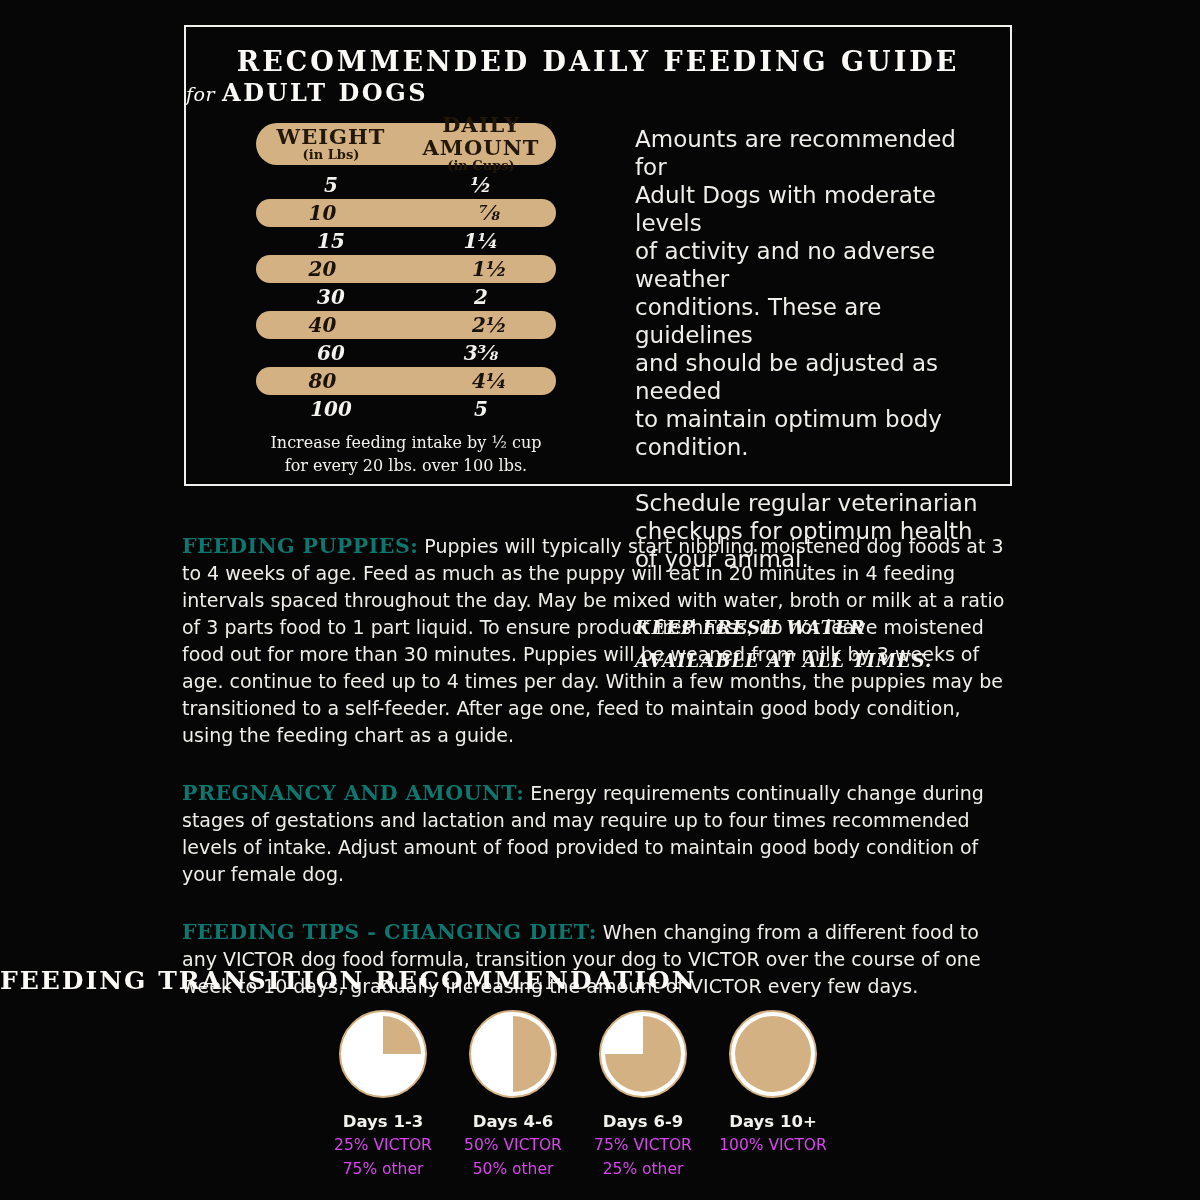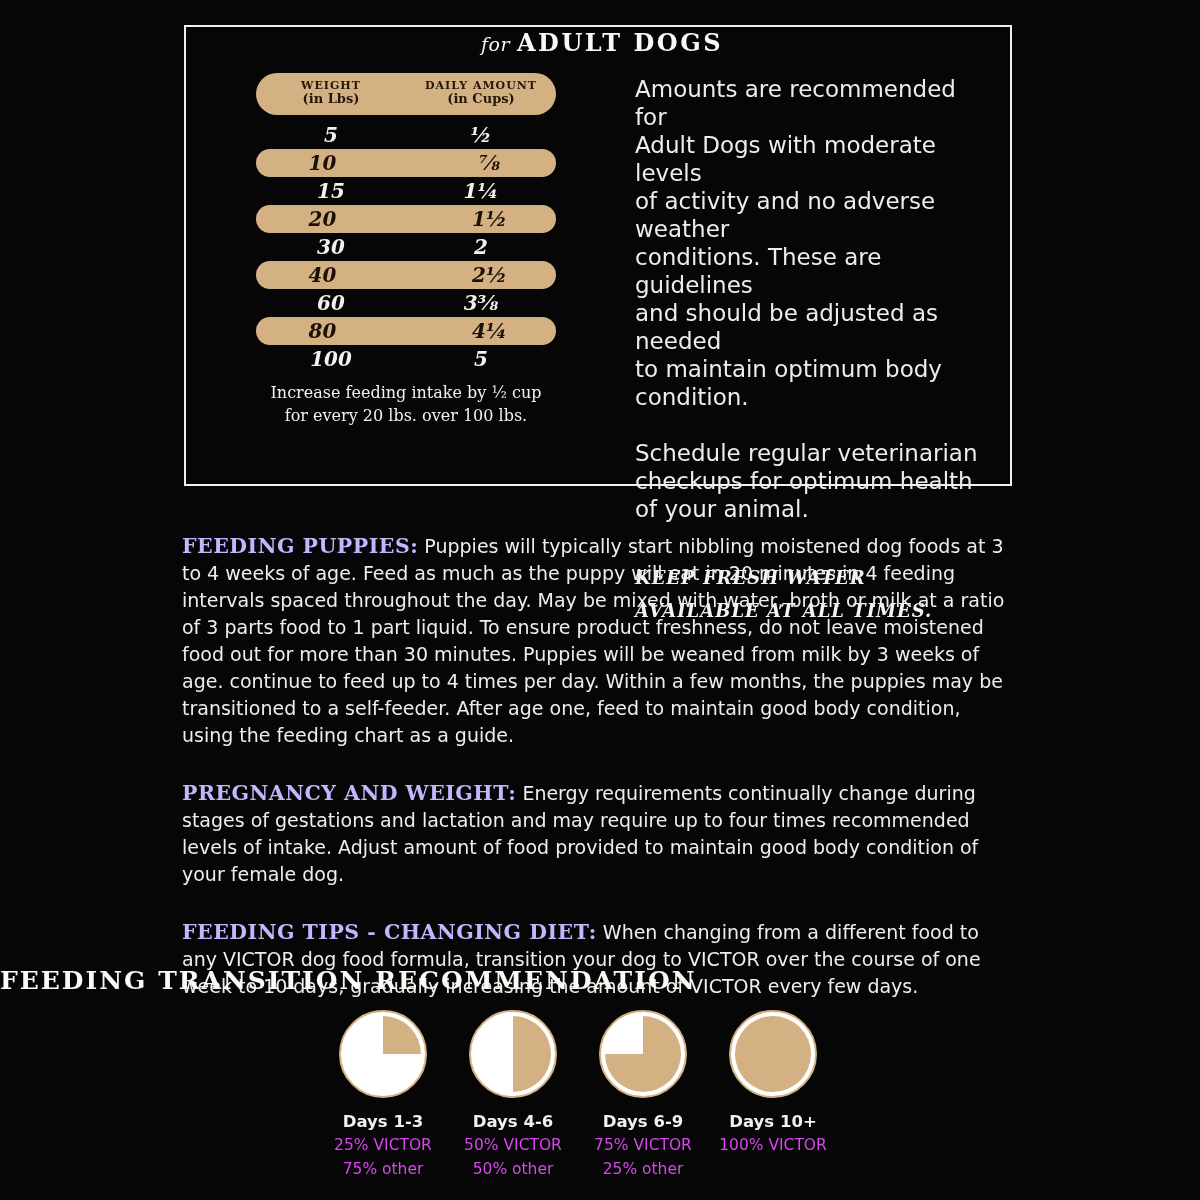--- a/index.html
+++ b/index.html
@@ -10,35 +10,35 @@
   
   .guide-box {
     position:absolute; left:184px; top:25px; width:828px; height:461px;
     border:2px solid #f2f0ec; box-sizing:border-box;
   }
   .gb-title {
     margin-top:19px; text-align:center; font-family:"DejaVu Serif", serif;
     font-weight:700; font-size:27px; letter-spacing:3px; color:#fbf9f6; line-height:1.15;
   }
   .gb-subtitle {
-    text-align:center; font-family:"DejaVu Serif", serif; font-weight:700;
-    font-size:24px; letter-spacing:2.5px; color:#fbf9f6; margin-top:2px; line-height:1.15;margin-left:8px;
+    font-family:"DejaVu Serif", serif; font-weight:700;
+    font-size:24px; letter-spacing:2.5px; color:#fbf9f6; margin-top:2px; line-height:1.15;
   }
   .gb-subtitle .for {
     font-style:italic; font-weight:400; font-size:19px; letter-spacing:0.5px; margin-right:7px;
   }
   .gb-content { display:flex; margin-top:16px; }
   
   .feed-table { width:300px; margin-left:70px; flex:none; }
   .ft-header {
     background:#d4b183; border-radius:21px; height:42px; display:flex; align-items:center;
     color:#231708; font-family:"DejaVu Serif", serif; font-weight:700; text-align:center;
   }
   .ft-header .ft-cell { flex:1 1 50%; }
-  .ft-h1 { font-size:11px; letter-spacing:1px; line-height:1.1; }
+  .ft-h1 { font-size:21px; letter-spacing:1px; line-height:1.1; }
   .ft-h2 { font-size:13px; line-height:1.15; }
   .ft-rows { margin-top:6px; }
   .ft-row {
     height:28px; display:flex; align-items:center; text-align:center;
     font-family:"DejaVu Serif", serif; font-style:italic; font-weight:700;
     font-size:20px; color:#f4f2ee;
   }
   .ft-row.hl { background:#d4b183; border-radius:14px; color:#1a1108;gap:34px; }
   .ft-row .ft-cell { flex:1 1 50%; }
   .ft-note {
@@ -50,21 +50,21 @@
   .note  { white-space:pre-line; font-size:23px; line-height:28px; margin:0 0 28px 0; color:#efede9; }
   .note-em {
     white-space:pre-line; font-family:"DejaVu Serif", serif; font-weight:700; font-style:italic;
     font-size:18px; line-height:33px; letter-spacing:1px; margin:38px 0 0 0; color:#f6f4f0;
   }
   
   .sections { position:absolute; left:182px; top:533px; width:833px; }
   .section { margin:0 0 31px 0; font-size:19px; line-height:27px; color:#f0eee9; }
   .sec-h {
     font-family:"DejaVu Serif", serif; font-weight:700; font-size:20.5px; letter-spacing:0.5px;
-    color:#c4b5fd;
+    color:#0f766e;
   }
   
   .trans-heading {
     position:absolute; top:966px; left:0; width:100%; text-align:left;
     font-family:"DejaVu Serif", serif; font-weight:700; font-size:25px; letter-spacing:2px;
     color:#fbf9f6;
   }
   .pies {
     position:absolute; top:1010px; left:-22px; width:100%;
     display:flex; justify-content:center; gap:6px;
@@ -77,20 +77,21 @@
   .pie-fill { width:76px; height:76px; border-radius:50%; }
   .days { margin-top:13px; font-weight:700; font-size:16.5px; color:#f2f0ec; line-height:22px; }
   .pct  { font-size:15.5px; line-height:24px; color:#d946ef; }
 </style>
 </head>
 <body>
 
 <div class="stage">
 
   <div class="guide-box">
+    <div class="gb-title">RECOMMENDED DAILY FEEDING GUIDE</div>
     <div class="gb-subtitle">
       <span class="for">for</span><span>ADULT DOGS</span>
     </div>
 
     <div class="gb-content">
 
       <div class="feed-table">
         <div class="ft-header">
           <div class="ft-cell">
             <div class="ft-h1">WEIGHT</div>
@@ -158,21 +159,21 @@
       </div>
     </div>
   </div>
 
   <div class="sections">
     <p class="section">
       <span class="sec-h">FEEDING PUPPIES:</span>
       <span class="sec-b">Puppies will typically start nibbling moistened dog foods at 3 to 4 weeks of age. Feed as much as the puppy will eat in 20 minutes in 4 feeding intervals spaced throughout the day. May be mixed with water, broth or milk at a ratio of 3 parts food to 1 part liquid. To ensure product freshness, do not leave moistened food out for more than 30 minutes. Puppies will be weaned from milk by 3 weeks of age. continue to feed up to 4 times per day. Within a few months, the puppies may be transitioned to a self-feeder. After age one, feed to maintain good body condition, using the feeding chart as a guide.</span>
     </p>
     <p class="section">
-      <span class="sec-h">PREGNANCY AND WEIGHT:</span>
+      <span class="sec-h">PREGNANCY AND AMOUNT:</span>
       <span class="sec-b">Energy requirements continually change during stages of gestations and lactation and may require up to four times recommended levels of intake. Adjust amount of food provided to maintain good body condition of your female dog.</span>
     </p>
     <p class="section">
       <span class="sec-h">FEEDING TIPS - CHANGING DIET:</span>
       <span class="sec-b">When changing from a different food to any VICTOR dog food formula, transition your dog to VICTOR over the course of one week to 10 days, gradually increasing the amount of VICTOR every few days.</span>
     </p>
   </div>
 
   <div class="trans-heading">FEEDING TRANSITION RECOMMENDATION</div>
 

